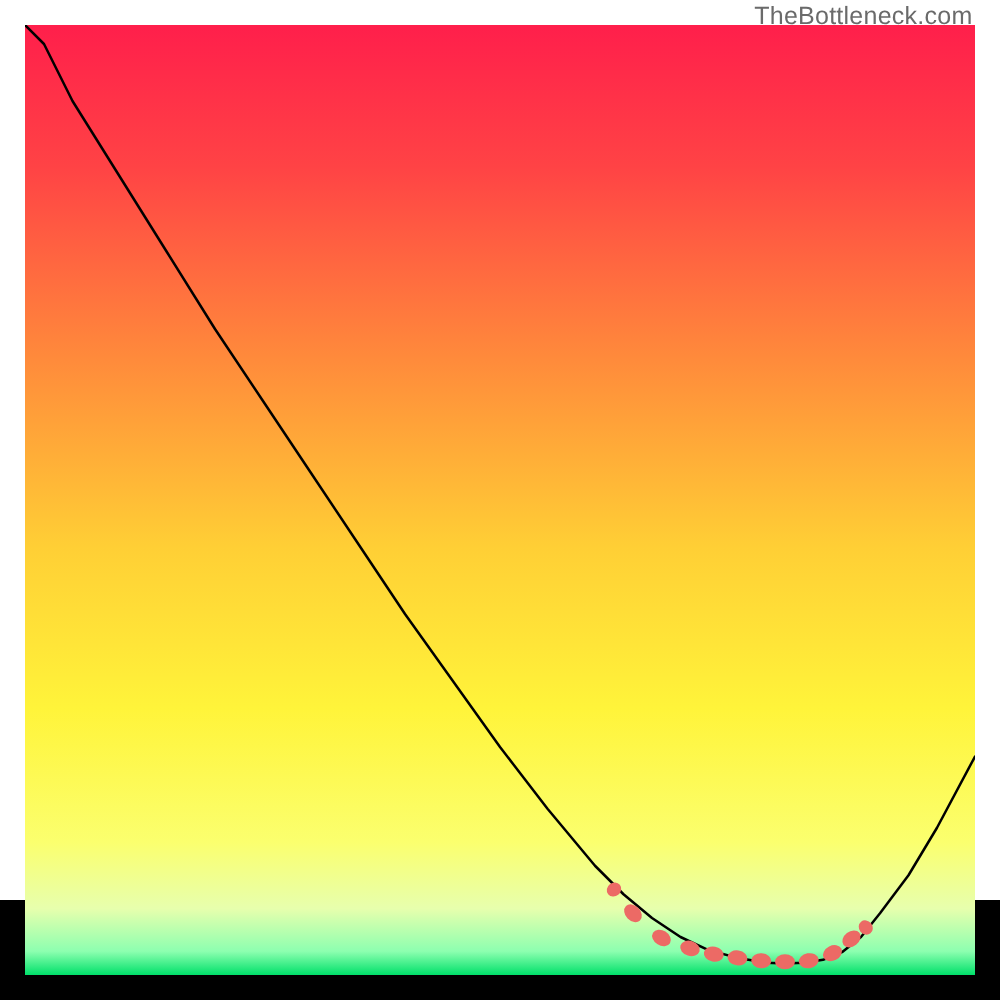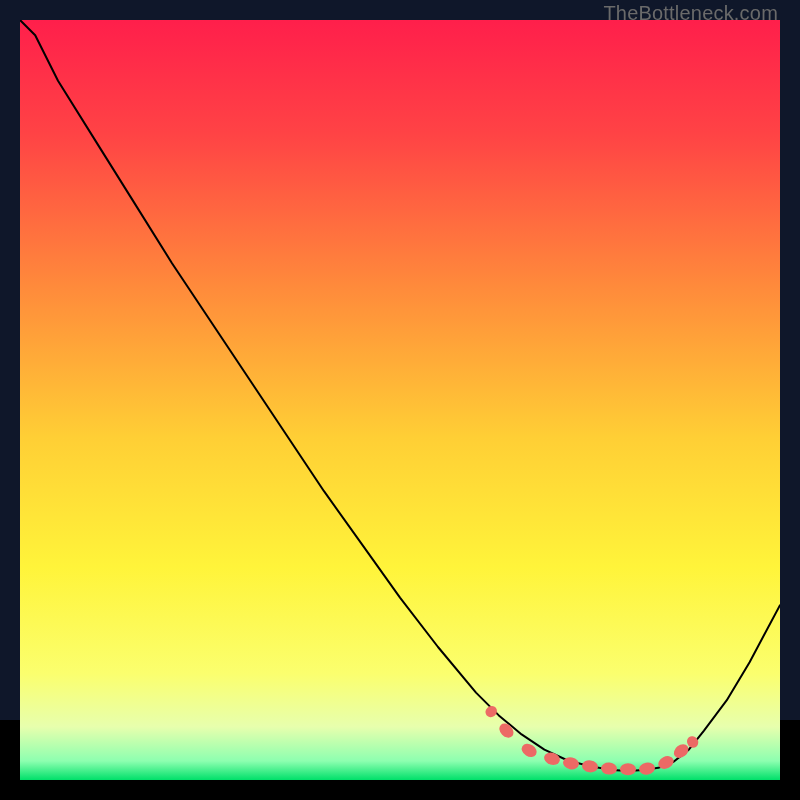--- a/index.html
+++ b/index.html
@@ -8,21 +8,21 @@
     width: 800px;
     height: 800px;
     overflow: hidden;
     background: #000;
     font-family: Arial, Helvetica, sans-serif;
   }
   .frame {
     position: relative;
     width: 800px;
     height: 720px;
-    background: #0f172a;
+    background: #ffffff;
   }
   .plot-area {
     position: absolute;
     left: 20px;
     top: 20px;
     width: 760px;
     height: 760px;
   }
   .watermark {
     position: absolute;

